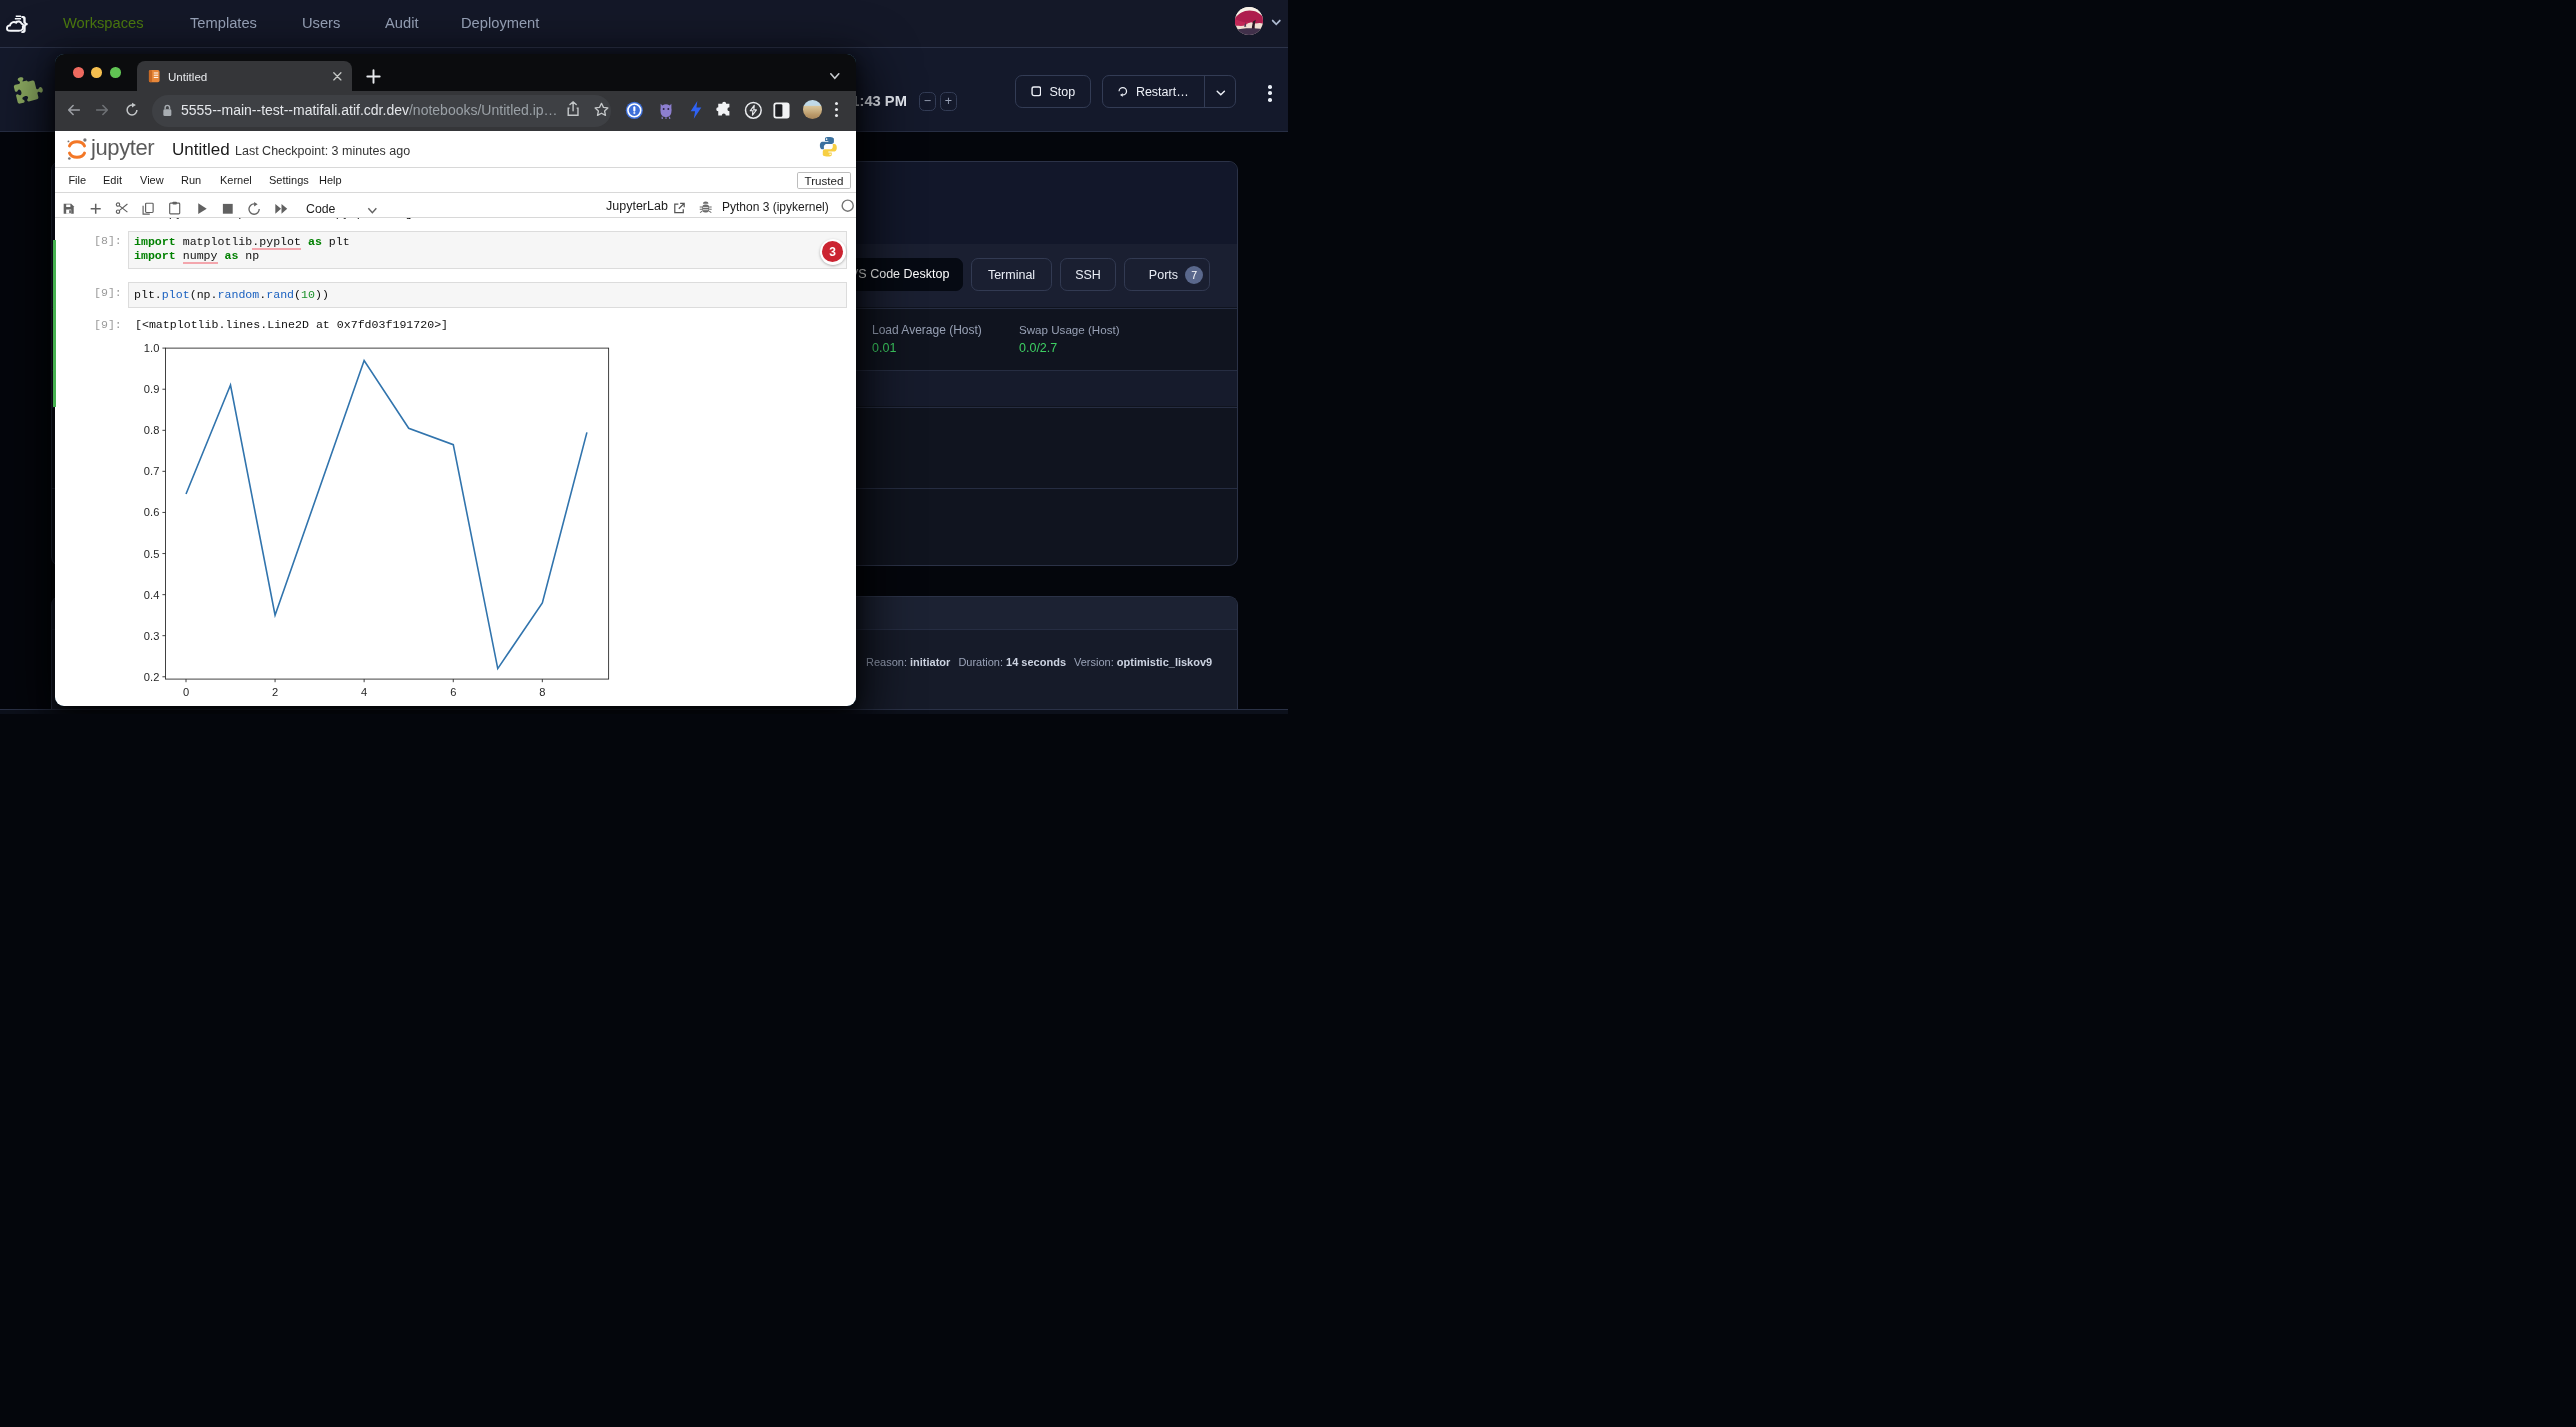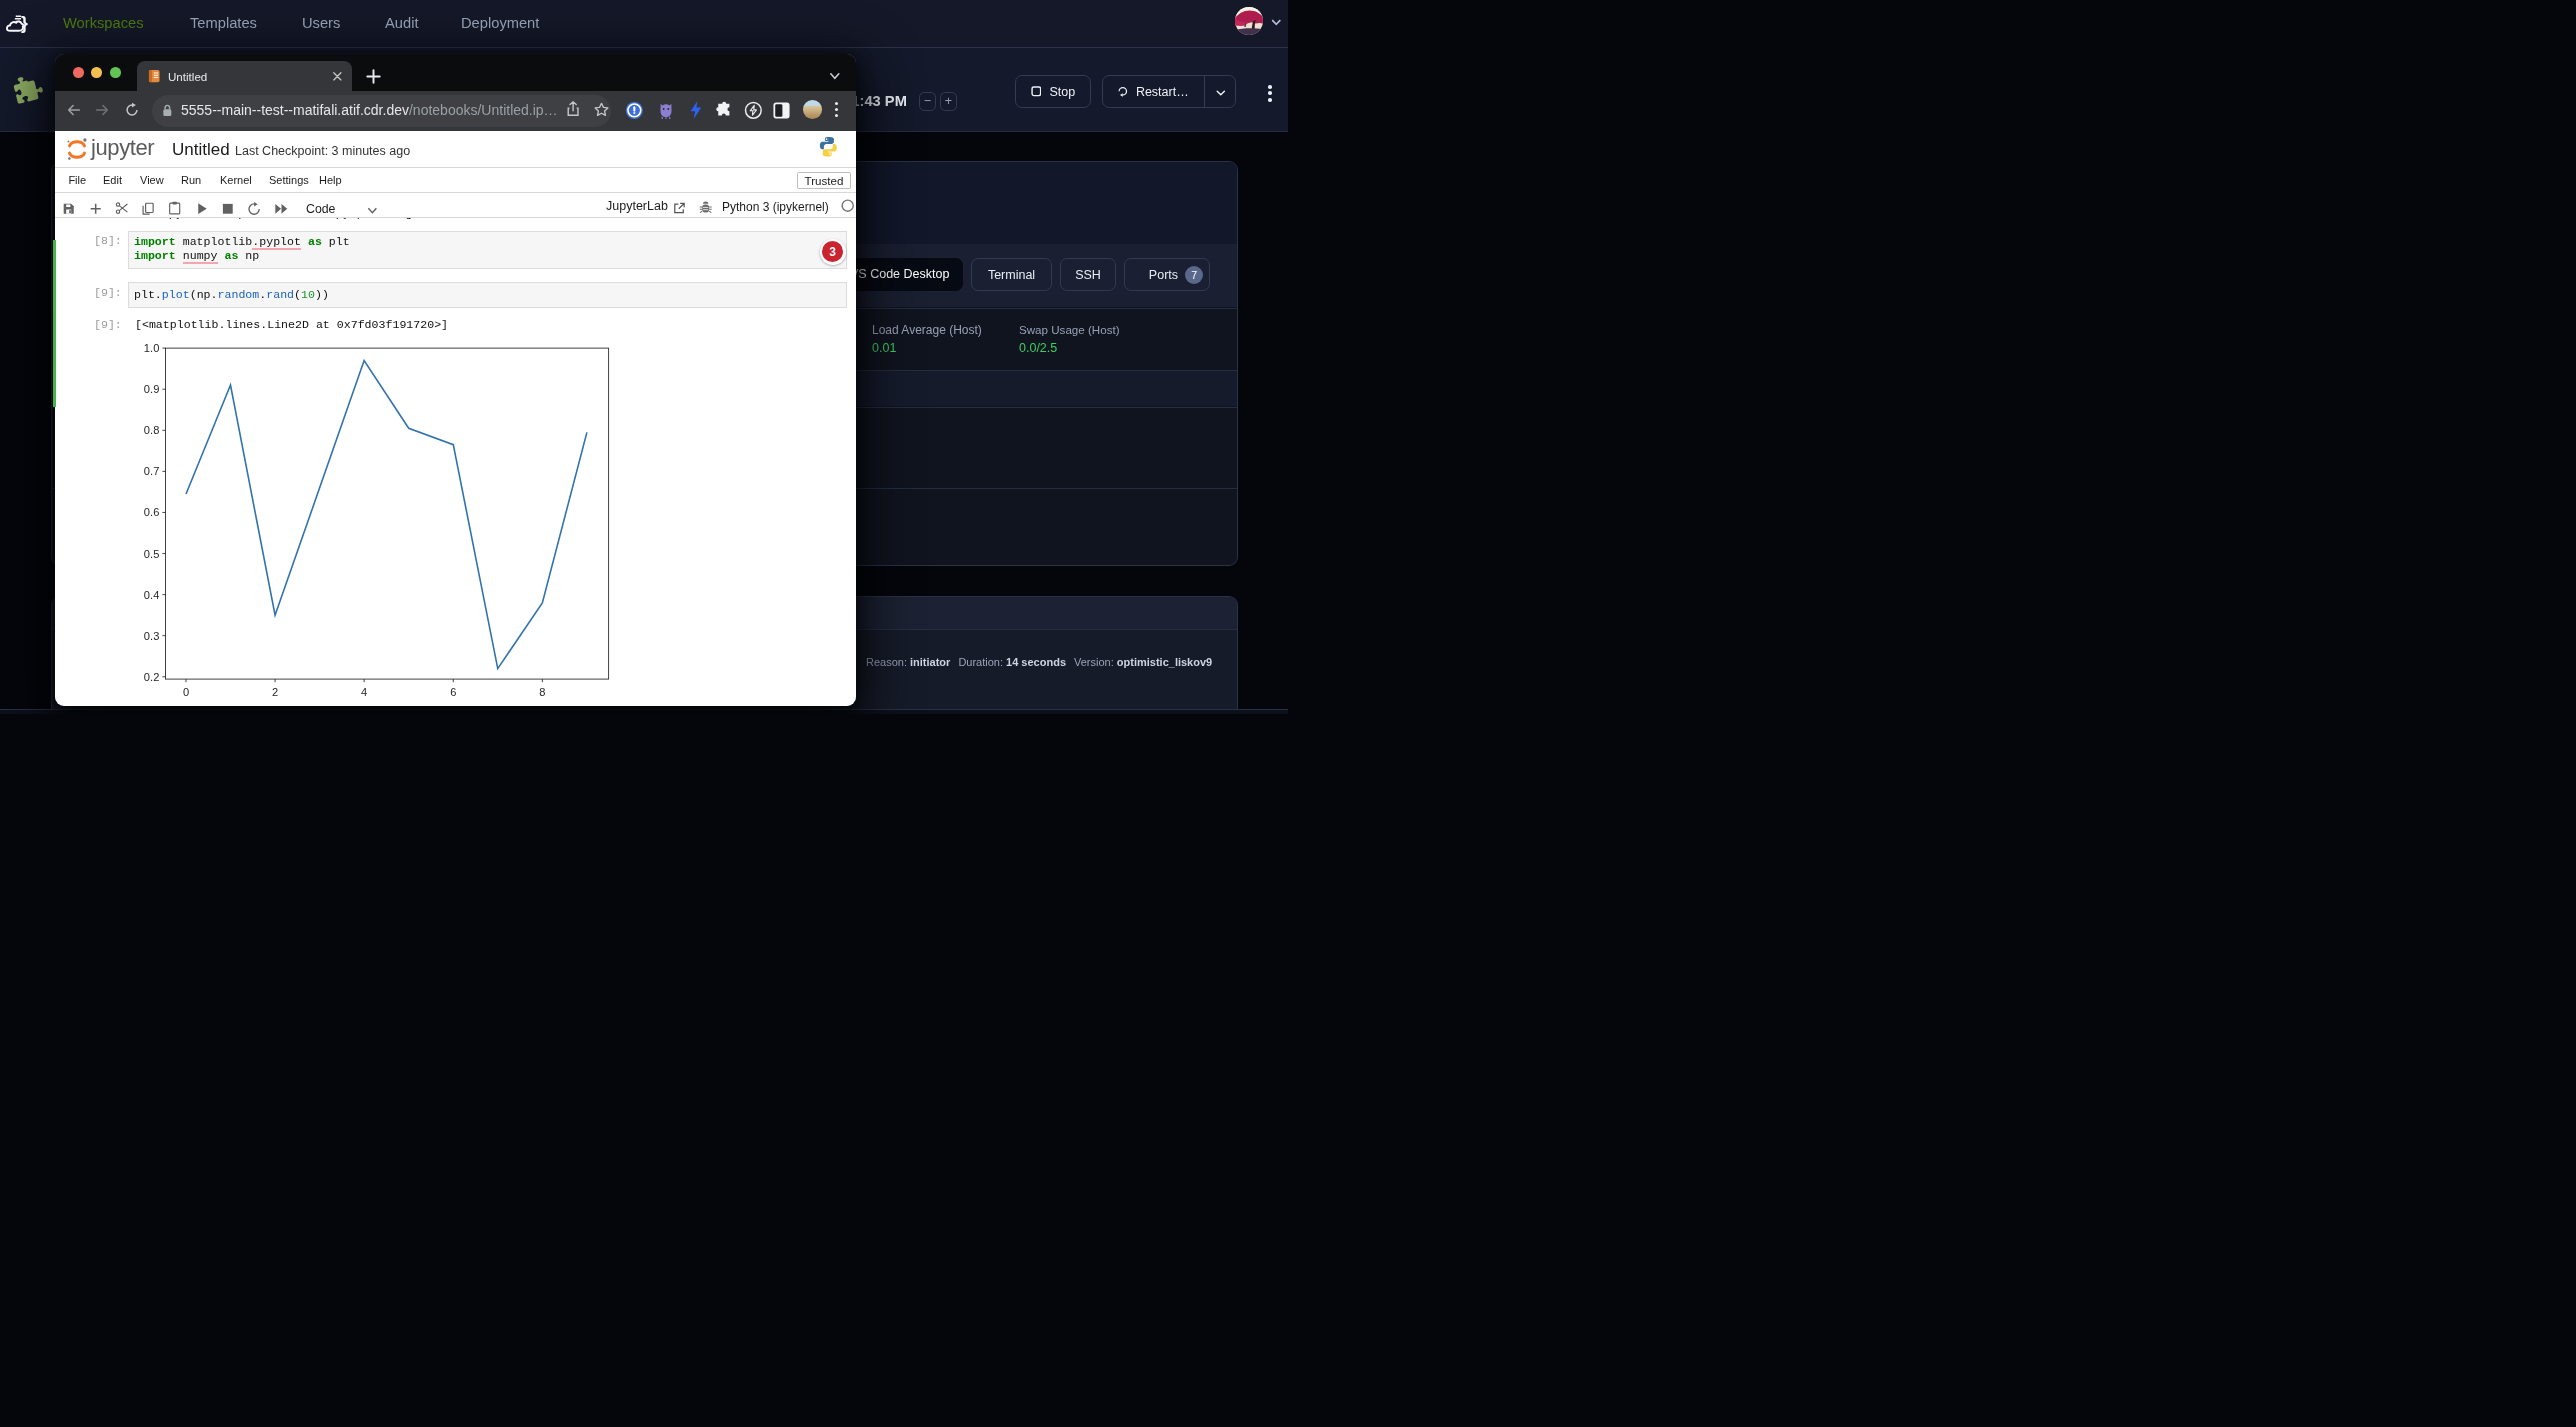--- a/index.html
+++ b/index.html
@@ -116,21 +116,21 @@
   <div class="appbtn" style="left:919px;top:96px;width:81px;">Terminal</div>
   <div class="appbtn" style="left:1008px;top:96px;width:56px;">SSH</div>
   <div class="appbtn" style="left:1072px;top:96px;width:86px;padding-left:18px;">
     <span style="margin-right:7.1px">Ports</span>
     <span style="width:18px;height:18px;border-radius:50%;background:#5a688c;color:#fff;font-size:10.7px;display:flex;align-items:center;justify-content:center;">7</span>
   </div>
 
   <div class="abs" style="left:820px;top:161px;font-size:12px;color:#98a1b5;">Load Average (Host)</div>
   <div class="abs" style="left:820px;top:179px;font-size:12.5px;color:#3dcf62;">0.01</div>
   <div class="abs" style="left:967px;top:161px;font-size:11.6px;color:#98a1b5;">Swap Usage (Host)</div>
-  <div class="abs" style="left:967px;top:179px;font-size:12.5px;color:#3dcf62;">0.0/2.5</div>
+  <div class="abs" style="left:967px;top:179px;font-size:12.5px;color:#3dcf62;">0.0/2.7</div>
 </div>
 
 <div class="card" style="top:596px;height:113px;background:#161b29;border-radius:9px 9px 0 0;border-bottom:none;">
   <div class="abs" style="left:0;top:0;width:100%;height:32px;background:#1c2233;"></div>
   <div class="divh" style="top:32px;"></div>
   <div class="abs" style="left:814px;top:59px;font-size:11px;color:#9aa3b8;white-space:nowrap;">Reason: <b style="color:#ccd3e1">initiator</b><span style="display:inline-block;width:8px;"></span>Duration: <b style="color:#ccd3e1">14 seconds</b><span style="display:inline-block;width:8px;"></span>Version: <b style="color:#ccd3e1">optimistic_liskov9</b></div>
 </div>
 <div class="abs" style="left:0;top:709px;width:1288px;height:4.5px;background:#0c101b;border-top:0.9px solid #2a3146;"></div>
 
 <div id="win">

